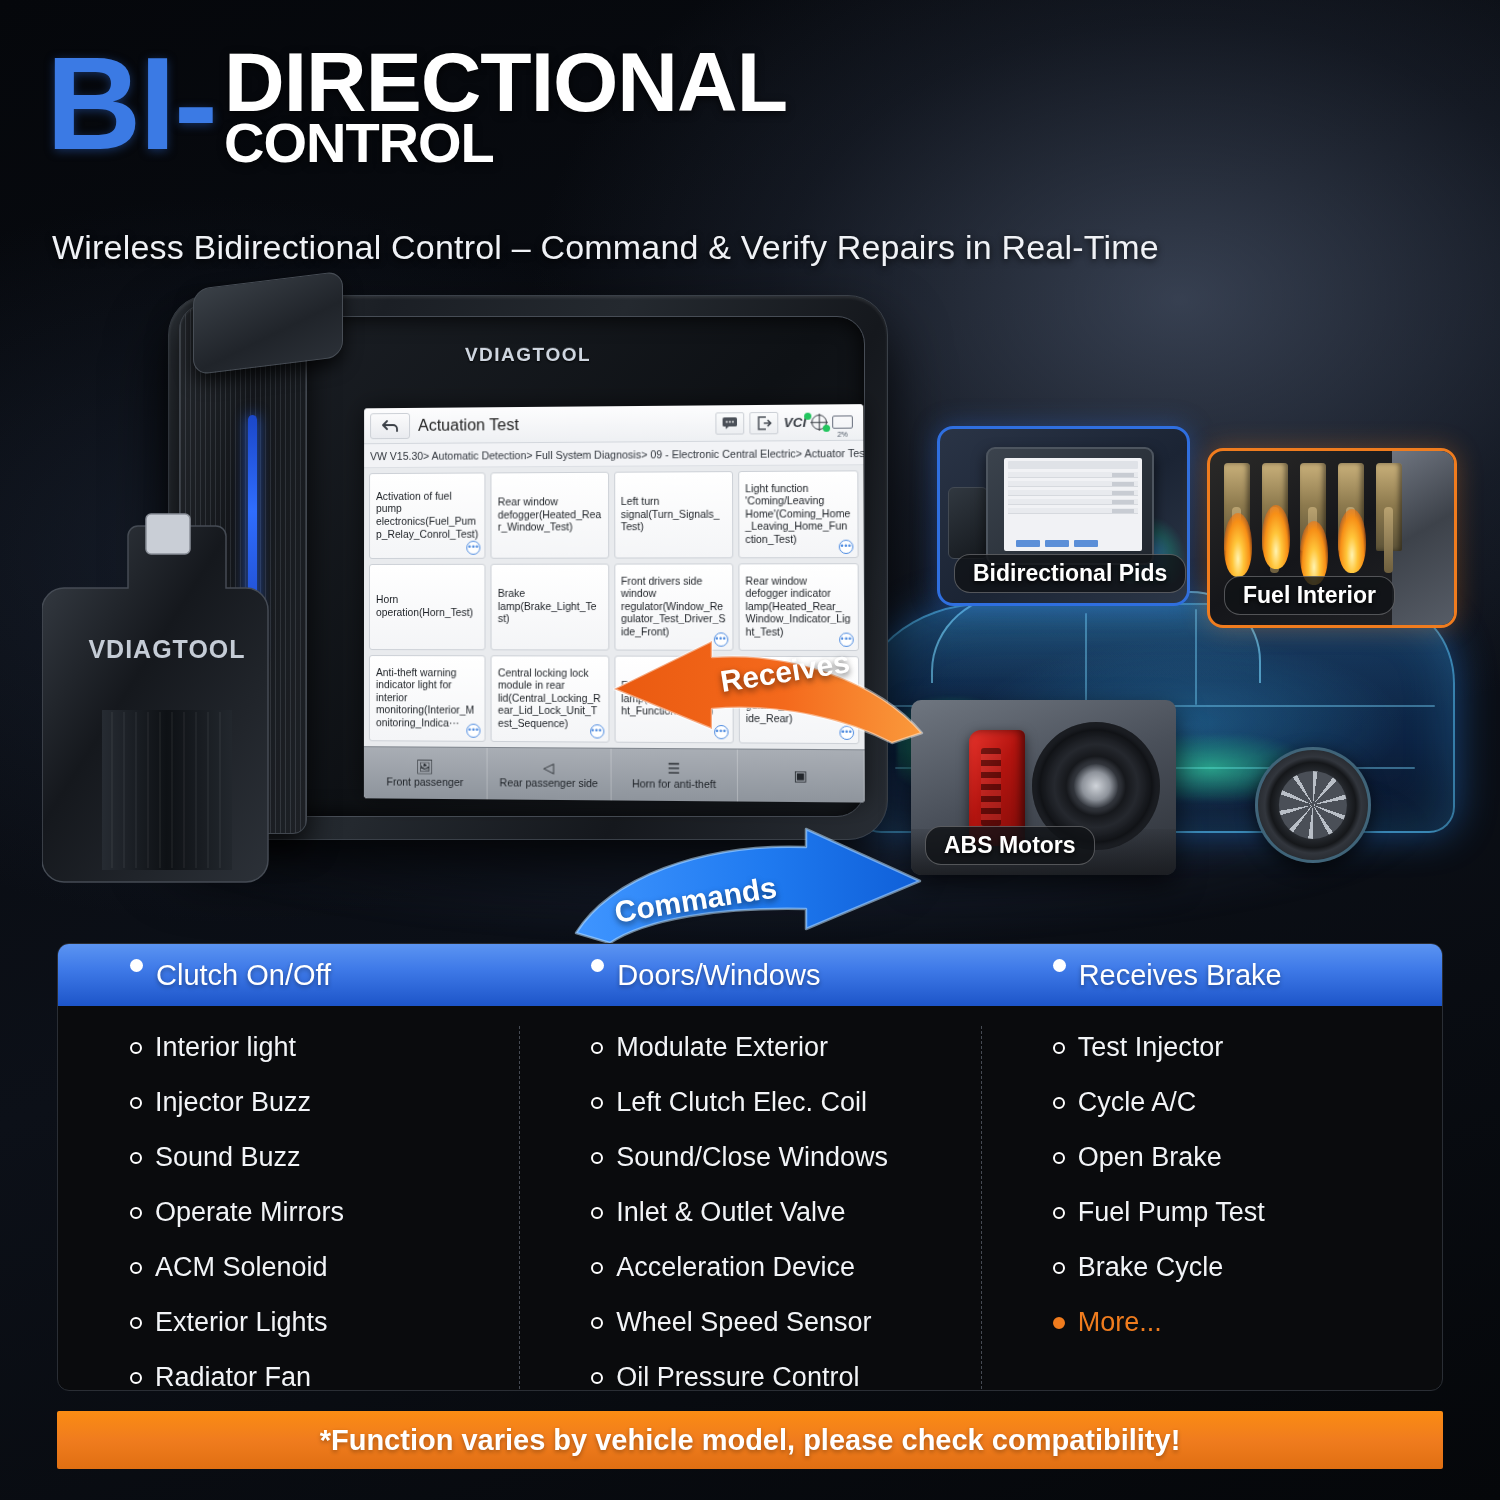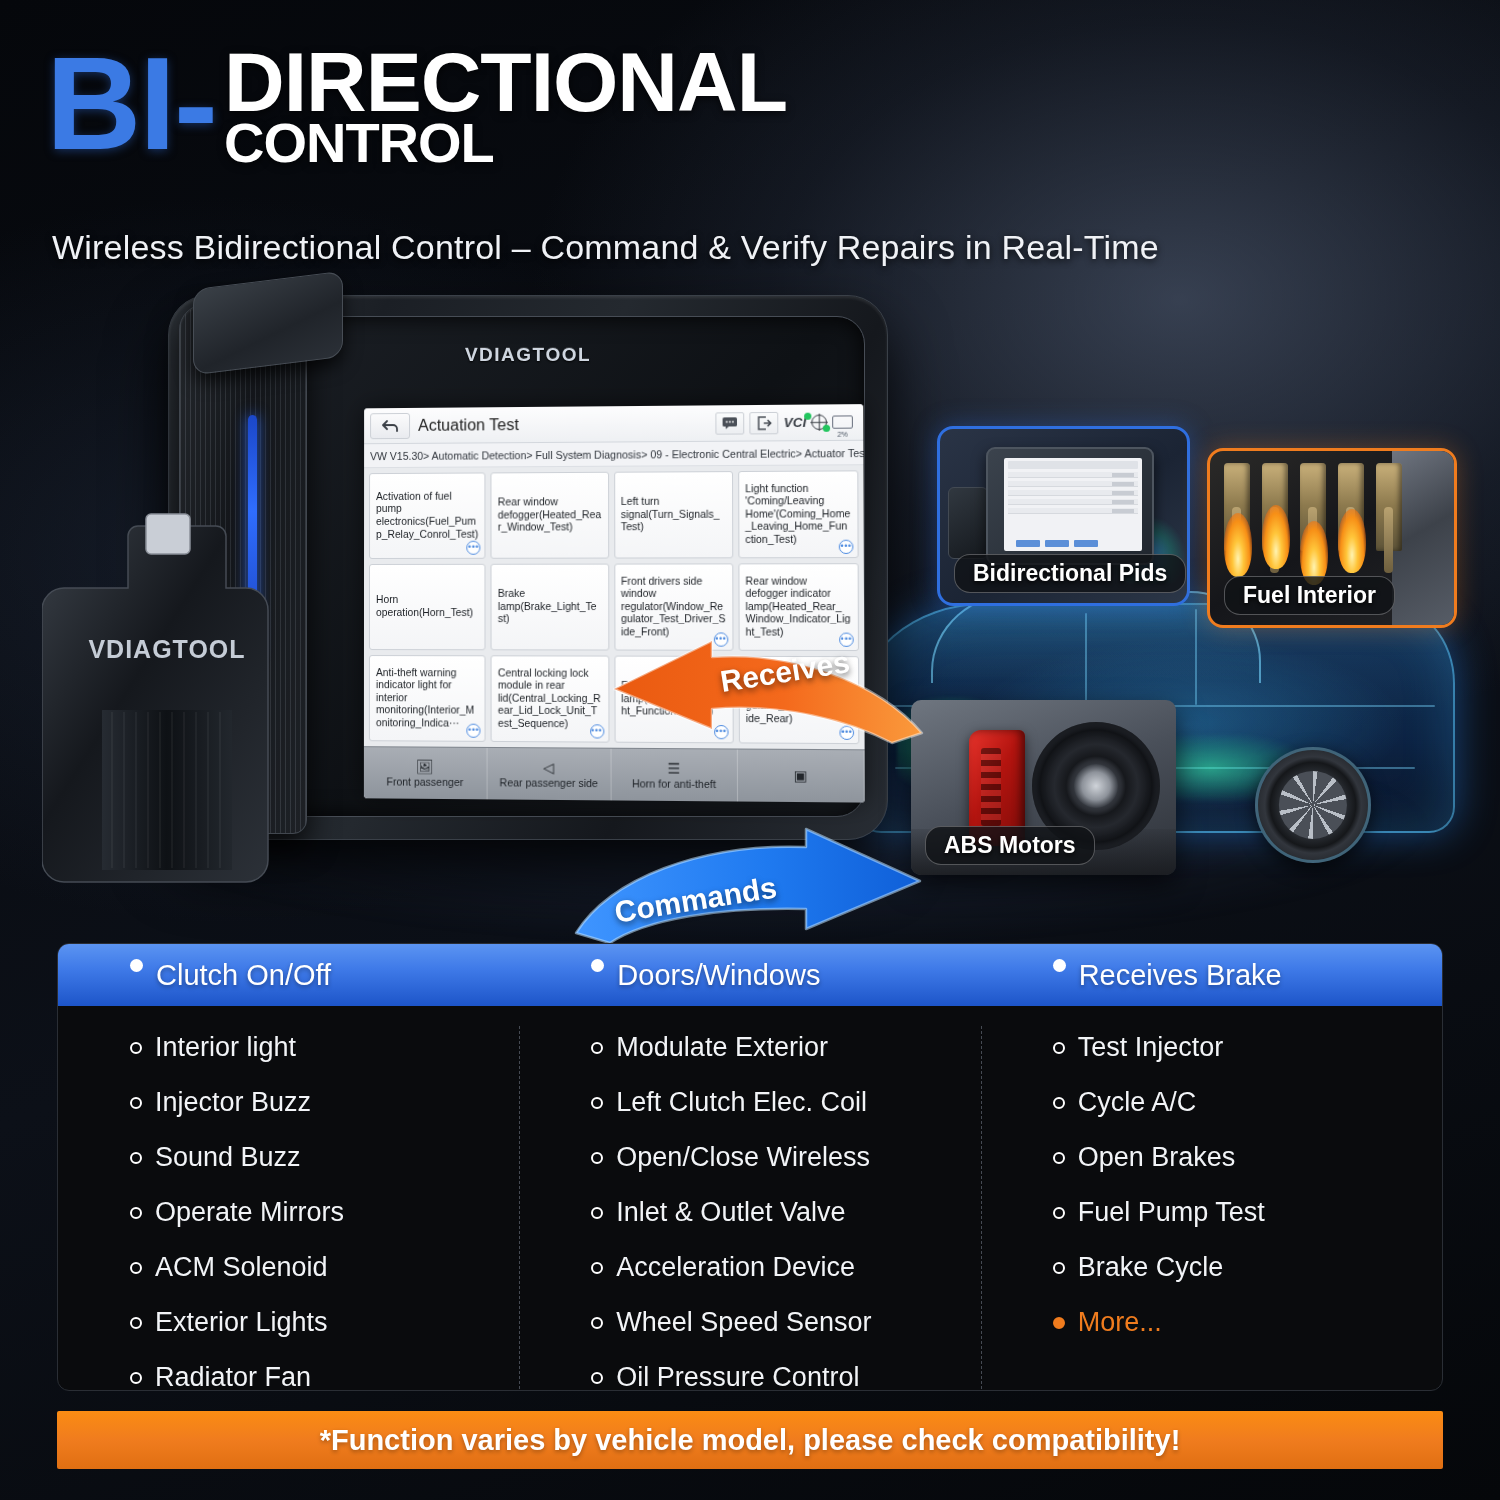--- a/index.html
+++ b/index.html
@@ -725,21 +725,21 @@
         <div class="li">
             <span class="dot-ring"></span>
             <span class="txt">Modulate Exterior</span>
           </div>
         <div class="li">
             <span class="dot-ring"></span>
             <span class="txt">Left Clutch Elec. Coil</span>
           </div>
         <div class="li">
             <span class="dot-ring"></span>
-            <span class="txt">Open/Close Wireless</span>
+            <span class="txt">Sound/Close Windows</span>
           </div>
         <div class="li">
             <span class="dot-ring"></span>
             <span class="txt">Inlet &amp; Outlet Valve</span>
           </div>
         <div class="li">
             <span class="dot-ring"></span>
             <span class="txt">Acceleration Device</span>
           </div>
         <div class="li">
@@ -756,21 +756,21 @@
         <div class="li">
             <span class="dot-ring"></span>
             <span class="txt">Test Injector</span>
           </div>
         <div class="li">
             <span class="dot-ring"></span>
             <span class="txt">Cycle A/C</span>
           </div>
         <div class="li">
             <span class="dot-ring"></span>
-            <span class="txt">Open Brakes</span>
+            <span class="txt">Open Brake</span>
           </div>
         <div class="li">
             <span class="dot-ring"></span>
             <span class="txt">Fuel Pump Test</span>
           </div>
         <div class="li">
             <span class="dot-ring"></span>
             <span class="txt">Brake Cycle</span>
           </div>
         <div class="li more">

